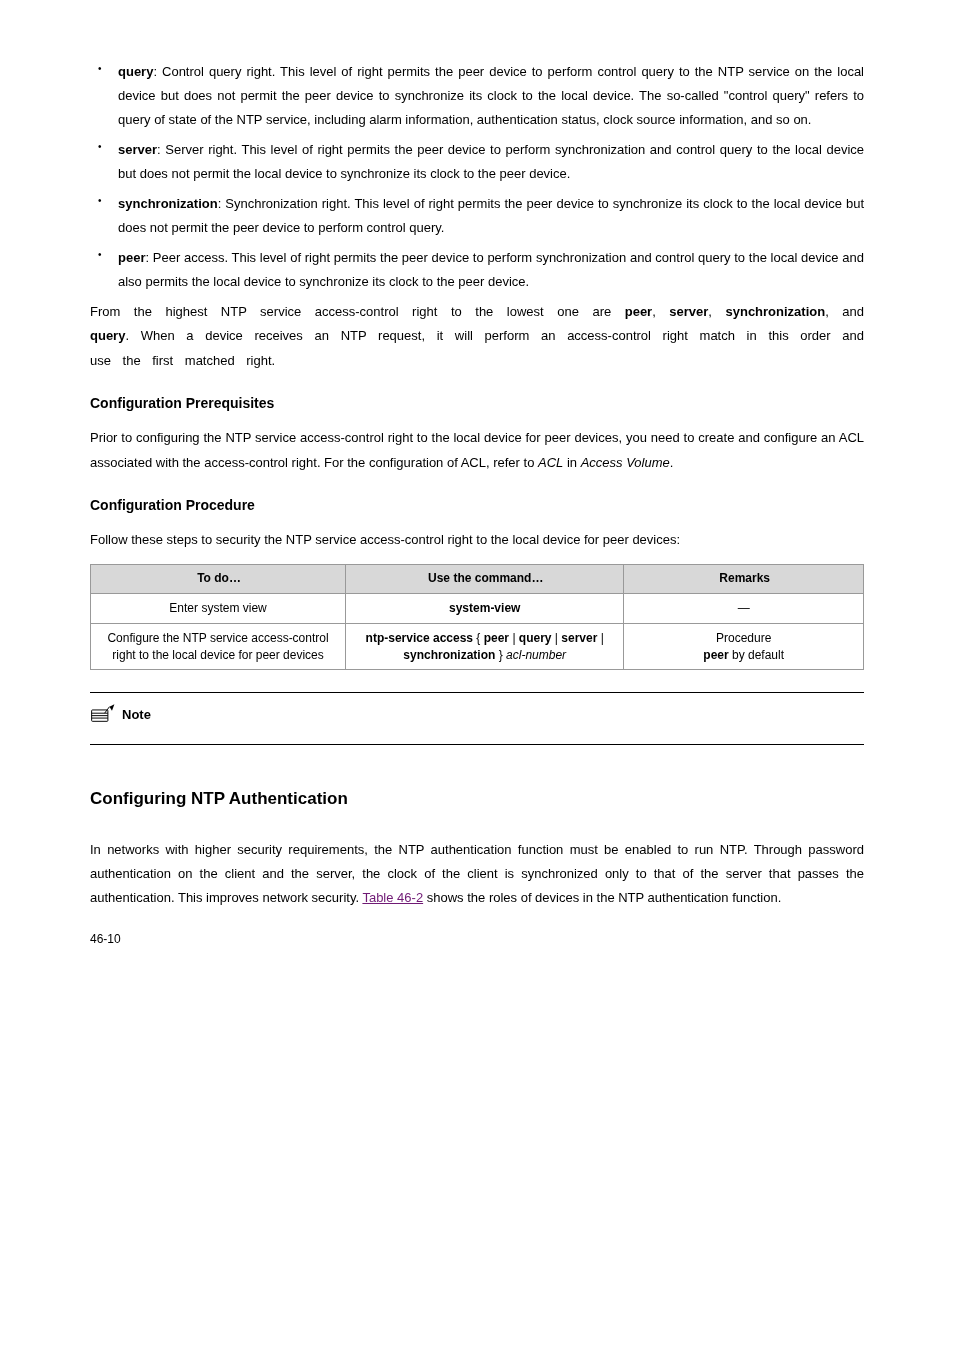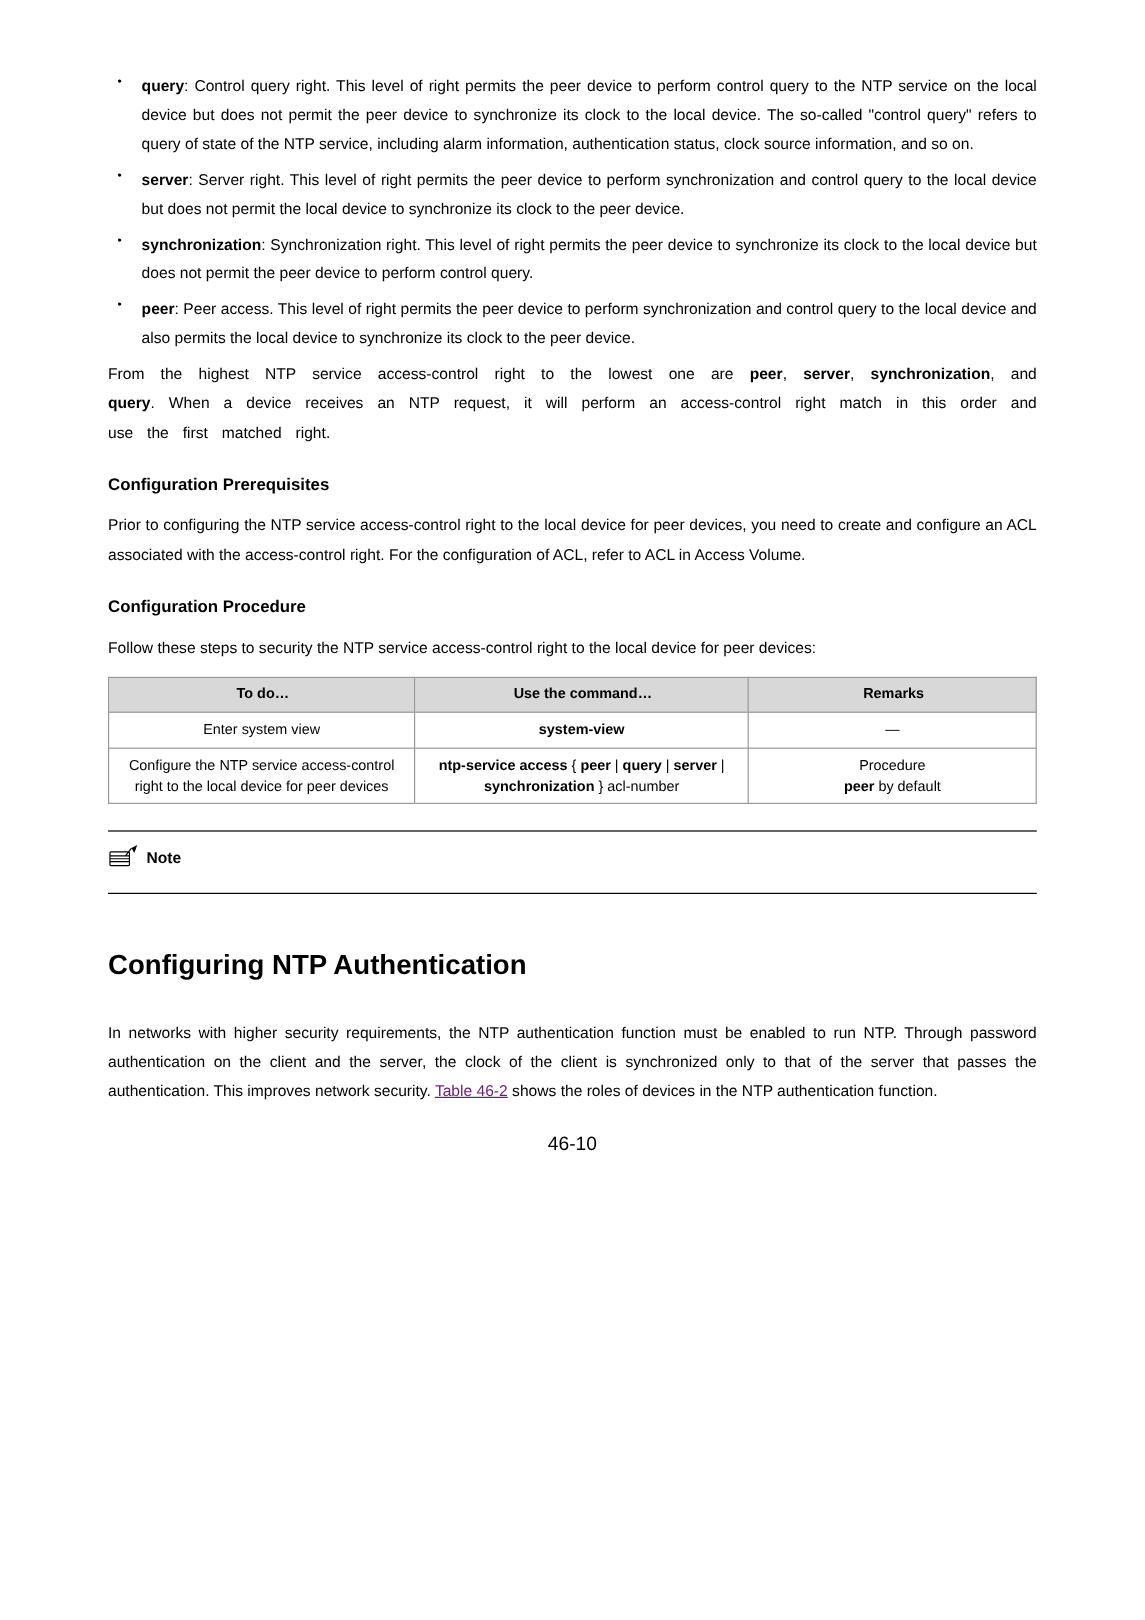--- a/index.html
+++ b/index.html
@@ -26,22 +26,22 @@
     left: 8px;
     top: 0;
     font-size: 10px;
     line-height: 1.85;
   }
   .bold { font-weight: bold; }
   .para { text-align: justify; margin: 2px 0 18px 0; }
   .para2 { text-align: justify; margin: 2px 0 12px 0; }
   .spaced-words { word-spacing: 8px; }
   .h3 { font-size: 14px; font-weight: bold; margin-top: 15px; margin-bottom: 10px; }
-  .h2 { font-size: 23px; font-weight: bold; margin-top: 38px; margin-bottom: 24px; }
-  .italic { }
+  .h2 { font-size: 17px; font-weight: bold; margin-top: 38px; margin-bottom: 24px; }
+  .italic { font-style: italic; }
   .link { color: #701a75; text-decoration: underline; }
   table {
     width: 100%;
     border-collapse: collapse;
     margin: 8px 0 22px 0;
     font-size: 12px;
   }
   th, td {
     border: 1px solid #999;
     padding: 6px 10px;
@@ -64,21 +64,21 @@
   .note-head {
     display: flex;
     align-items: flex-start;
     gap: 6px;
     font-weight: bold;
     margin-bottom: 8px;
   }
   .note-head svg { width: 26px; height: 22px; }
   .note-body { margin: 0 0 10px 0; line-height: 1.8; }
   .note-hr { border-top: 1px solid #000; margin-top: 10px; }
-  .pagefoot { text-align: center; font-size: 16px; }
+  .pagefoot { text-align: left; font-size: 12px; }
 </style>
 </head>
 <body>
 
 <ul class="bullet-list">
   <li><span class="bold">query</span><span>: Control query right. This level of right permits the peer device to perform control query to the NTP service on the local device but does not permit the peer device to synchronize its clock to the local device. The so-called "control query" refers to query of state of the NTP service, including alarm information, authentication status, clock source information, and so on.</span></li>
   <li><span class="bold">server</span><span>: Server right. This level of right permits the peer device to perform synchronization and control query to the local device but does not permit the local device to synchronize its clock to the peer device.</span></li>
   <li><span class="bold">synchronization</span><span>: Synchronization right. This level of right permits the peer device to synchronize its clock to the local device but does not permit the peer device to perform control query.</span></li>
   <li><span class="bold">peer</span><span>: Peer access. This level of right permits the peer device to perform synchronization and control query to the local device and also permits the local device to synchronize its clock to the peer device.</span></li>
 </ul>

